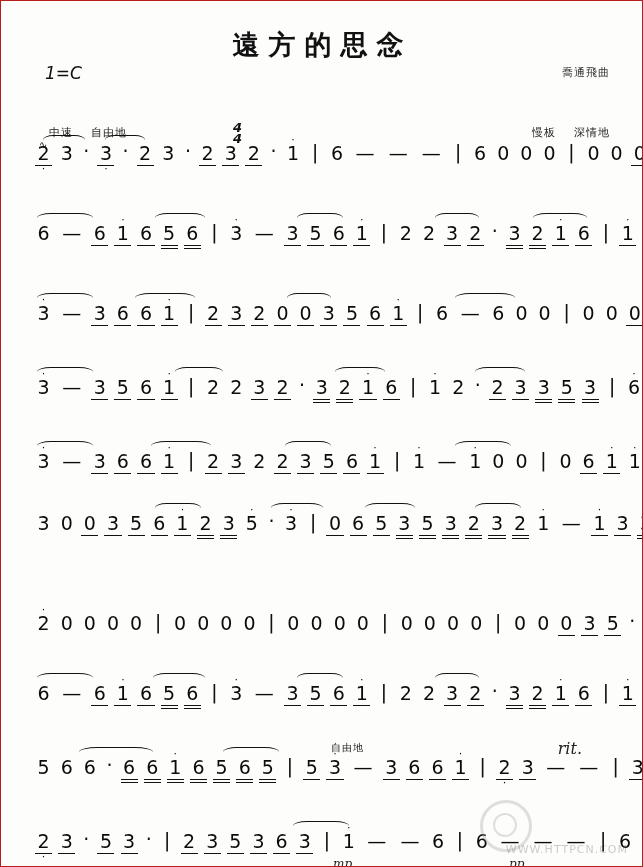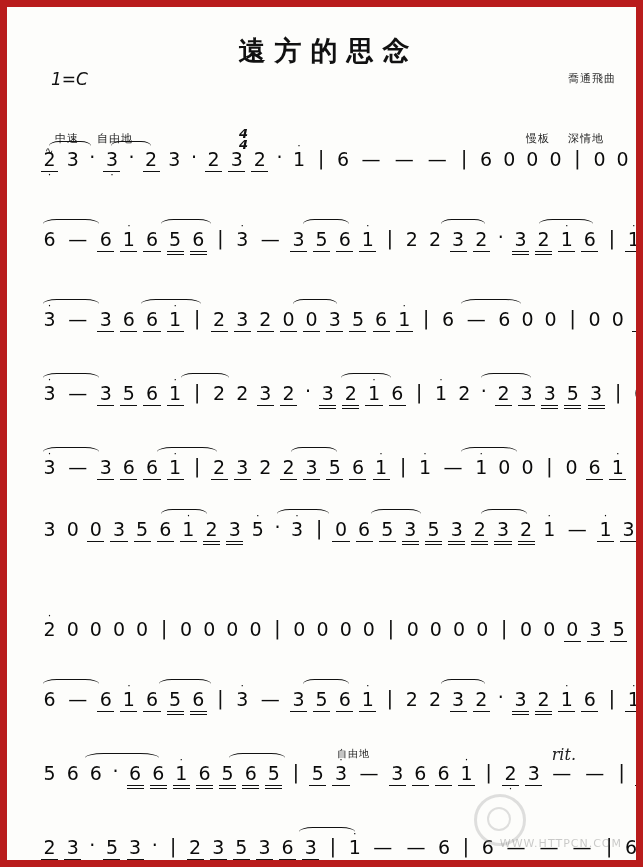--- a/index.html
+++ b/index.html
@@ -10,21 +10,21 @@
   body {
     font-family: "Liberation Serif", serif;
   }
   #sheet {
     position: relative;
     width: 643px;
     height: 867px;
     background: #fdfdfb;
     overflow: hidden;
     box-sizing: border-box;
-    border: 7px solid #b91c1c;
+    border: 1px solid #b91c1c;
   }
   
   .title {
     position: absolute;
     top: 26px;
     left: 0;
     width: 643px;
     text-align: center;
     font-family: "DejaVu Serif", serif;
     font-size: 27px;
@@ -37,21 +37,21 @@
     top: 62px;
     left: 44px;
     font-family: "DejaVu Sans", sans-serif;
     font-size: 17px;
     color: #111;
     font-style: italic;
   }
   .composer {
     position: absolute;
     top: 64px;
-    right: 20px;
+    right: 32px;
     font-family: "DejaVu Serif", serif;
     font-size: 11px;
     color: #333;
     letter-spacing: 1px;
   }
   .tempo-left {
     position: absolute;
     top: 124px;
     left: 48px;
     font-family: "DejaVu Serif", serif;

